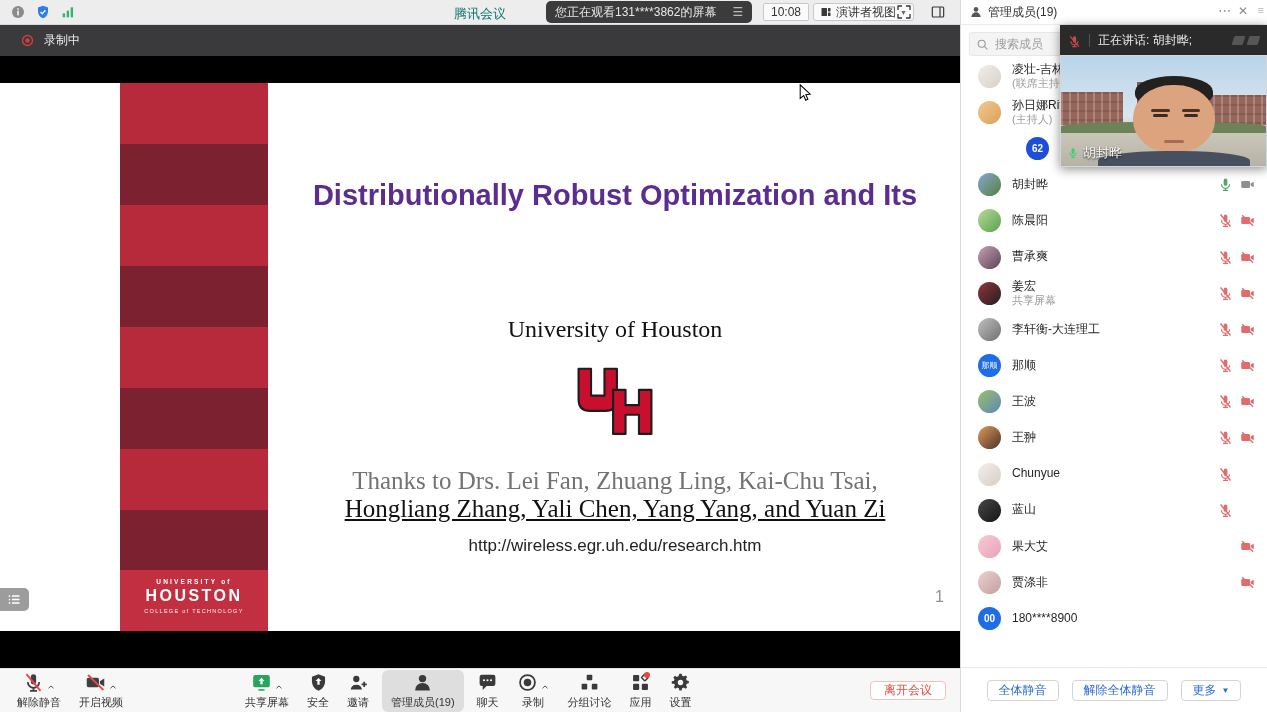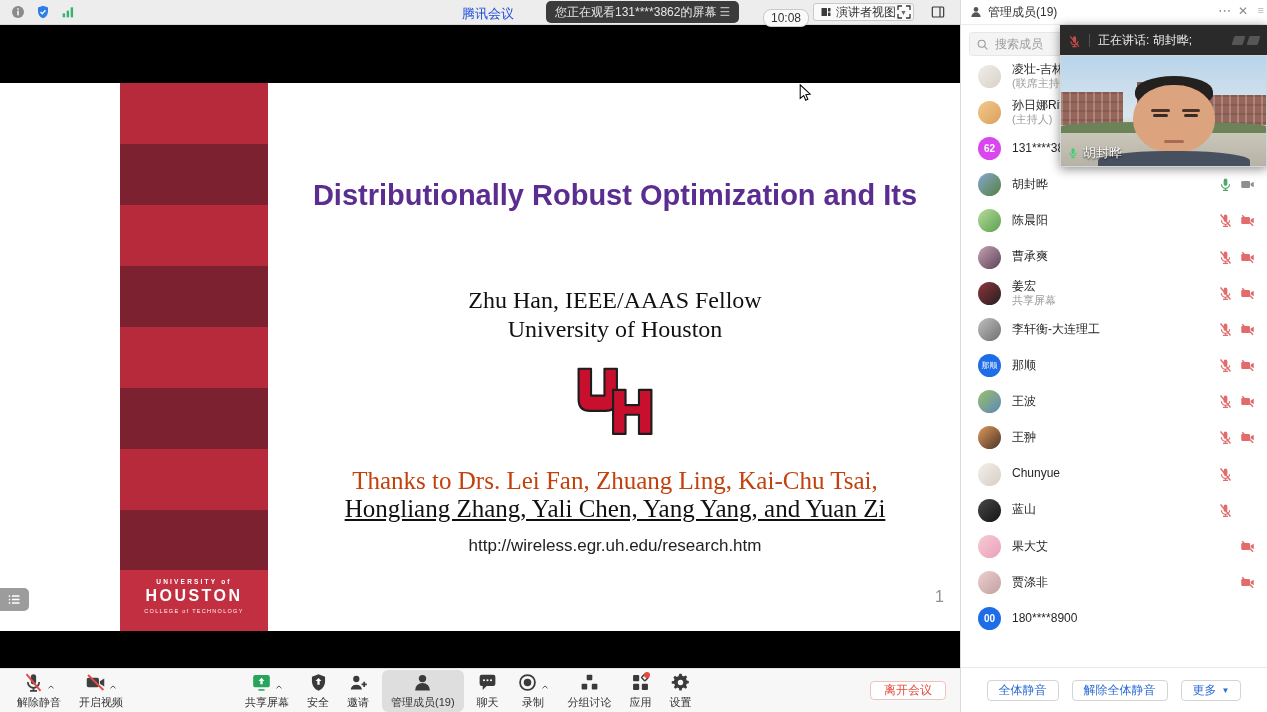--- a/index.html
+++ b/index.html
@@ -6,27 +6,27 @@
   #app{position:relative;width:1267px;height:712px;overflow:hidden;background:#000;
        font-family:"Liberation Sans","DejaVu Sans",sans-serif;-webkit-font-smoothing:antialiased;}
   .serif{font-family:"Liberation Serif","DejaVu Serif",serif;}
 
   
   .topbar{position:absolute;left:0;top:0;width:960px;height:24px;background:#ededed;
           border-bottom:1px solid #d8d8d8;z-index:5;}
   .tb-left{position:absolute;left:10px;top:4px;display:flex;gap:9px;align-items:center;}
   .tb-ic{width:16px;height:16px;display:inline-block;}
   .tb-title{position:absolute;left:480px;top:5px;transform:translateX(-50%);
-            font-size:13px;color:#1d4ed8;margin-left:8px;}
+            font-size:13px;color:#0f766e;}
   .watch-pill{position:absolute;left:546px;top:1px;height:22px;background:#3b3b3b;
-              border-radius:5px;display:flex;align-items:center;padding:0 9px;gap:3px;}
+              border-radius:5px;display:flex;align-items:center;padding:0 9px;gap:16px;}
   .watch-pill .wp-txt{color:#e8e8e8;font-size:12px;white-space:nowrap;}
   .wp-menu{color:#b9b9b9;font-size:12px;line-height:1;}
-  .tb-time{position:absolute;left:763px;top:9px;width:44px;height:16px;background:#fafafa;
-           border:1px solid #c9c9c9;border-radius:8px;font-size:12px;color:#333;
+  .tb-time{position:absolute;left:763px;top:3px;width:44px;height:16px;background:#fafafa;
+           border:1px solid #c9c9c9;border-radius:2px;font-size:12px;color:#333;
            display:flex;align-items:center;justify-content:center;}
   .tb-view{position:absolute;left:813px;top:3px;height:16px;background:#fafafa;
            border:1px solid #c9c9c9;border-radius:3px;display:flex;align-items:center;
            gap:4px;padding:0 6px;font-size:12px;color:#333;}
   .tb-view .tri{font-size:7px;color:#666;}
   .tb-fullscreen{position:absolute;left:896px;top:4px;}
   .tb-paneltoggle{position:absolute;left:930px;top:4px;}
 
   
   .recbar{position:absolute;left:0;top:24px;width:960px;height:32px;background:#3a3a3c;
@@ -43,21 +43,21 @@
             color:#fff;text-align:center;padding-top:8px;box-sizing:border-box;}
   .uh-top{font-size:6.5px;letter-spacing:2.2px;font-weight:bold;}
   .uh-name{font-size:16px;font-weight:bold;letter-spacing:2.5px;margin-top:2px;}
   .uh-bottom{font-size:5.5px;letter-spacing:1.3px;margin-top:3px;opacity:.95;}
   .slide-content{position:absolute;left:270px;top:0;width:690px;height:100%;text-align:center;}
   .sl-title{position:absolute;left:0;width:100%;font-weight:bold;font-size:29px;color:#5b2d90;}
   .sl-t1{top:96px;} .sl-t2{top:148px;}
   .sl-author{position:absolute;left:0;width:100%;top:204px;font-size:24px;color:#111;}
   .sl-affil{position:absolute;left:0;width:100%;top:233px;font-size:24px;color:#111;}
   .sl-logo{position:absolute;left:50%;top:280px;transform:translateX(-50%);width:92px;height:86px;}
-  .sl-th1{position:absolute;left:0;width:100%;top:384px;font-size:25px;color:#c2410c;}
+  .sl-th1{position:absolute;left:0;width:100%;top:384px;font-size:25px;color:#737373;}
   .sl-th2{position:absolute;left:0;width:100%;top:412px;font-size:25px;color:#111;text-decoration:underline;}
   .sl-url{position:absolute;left:0;width:100%;top:453px;font-size:17px;color:#222;}
   .sl-page{position:absolute;right:16px;top:505px;font-size:16px;color:#909090;}
 
   .float-btn{position:absolute;left:0;top:588px;width:29px;height:23px;background:#9c9c9c;
              border-radius:0 5px 5px 0;display:flex;align-items:center;justify-content:center;z-index:6;}
   .cursor{position:absolute;left:797px;top:84px;width:16px;height:20px;z-index:50;pointer-events:none;}
 
   
   .toolbar{position:absolute;left:0;top:668px;width:960px;height:44px;background:#f7f7f7;
@@ -190,33 +190,41 @@
         </svg>
     </span>
     <span class="tb-ic tb-paneltoggle">
       <svg viewBox="0 0 24 24">
           <rect x="3.5" y="4.5" width="17" height="15" rx="1.5" fill="none" stroke="#3a3a3a" stroke-width="1.8"></rect>
           <line x1="15" y1="4.5" x2="15" y2="19.5" stroke="#3a3a3a" stroke-width="1.8"></line>
         </svg>
     </span>
   </div>
 
+  <div class="recbar">
+    <span class="rec-ic">
+      <svg viewBox="0 0 24 24">
+          <circle cx="12" cy="12" r="8" fill="none" stroke="#d43d3d" stroke-width="2.2"></circle>
+          <circle cx="12" cy="12" r="3.6" fill="#d43d3d"></circle>
+        </svg>
+    </span>
+    <span class="rec-label">录制中</span>
+  </div>
 
   <div class="screen">
     <div class="slide">
       <div class="stripes">
         <div class="uh-block">
           <div class="uh-top">UNIVERSITY of</div>
           <div class="uh-name">HOUSTON</div>
           <div class="uh-bottom">COLLEGE of TECHNOLOGY</div>
         </div>
       </div>
       <div class="slide-content">
         <div class="sl-title sl-t1">Distributionally Robust Optimization and Its</div>
-        <div class="sl-author serif">Zhu Han, IEEE/AAAS Fellow</div>
         <div class="sl-affil serif">University of Houston</div>
         <div class="sl-logo">
           <svg viewBox="0 0 96 84">
             <g stroke="#1d1d1d" stroke-width="2.2" fill="#c8102e" stroke-linejoin="round">
               <path d="M10 6 h13 v28 h14 v-28 h13 v32 q0 12 -12 12 h-16 q-12 0 -12 -12 z"></path>
               <path d="M46 28 h13 v16 h14 v-16 h13 v46 h-13 v-20 h-14 v20 h-13 z"></path>
             </g>
           </svg>
         </div>
         <div class="sl-th1 serif">Thanks to Drs. Lei Fan, Zhuang Ling, Kai-Chu Tsai,</div>
@@ -413,21 +421,21 @@
       <div class="pinfo">
         <div class="pname">孙日娜Rita</div>
         <div class="psub">(主持人)</div>
       </div>
       <div class="picons">
         <span class="pic mic" style="visibility: hidden;"></span>
         <span class="pic cam" style="visibility: hidden;"></span>
       </div>
     </div>
         <div class="prow">
-      <div class="avatar" style="background: #d946ef;">
+      <div class="avatar" style="background: #1d4ed8; margin-left: 48px;">
             <span class="av-txt">62</span>
           </div>
       <div class="pinfo">
         <div class="pname">131****3862</div>
 
       </div>
       <div class="picons">
         <span class="pic mic" style="visibility: hidden;"></span>
         <span class="pic cam" style="visibility: hidden;"></span>
       </div>

